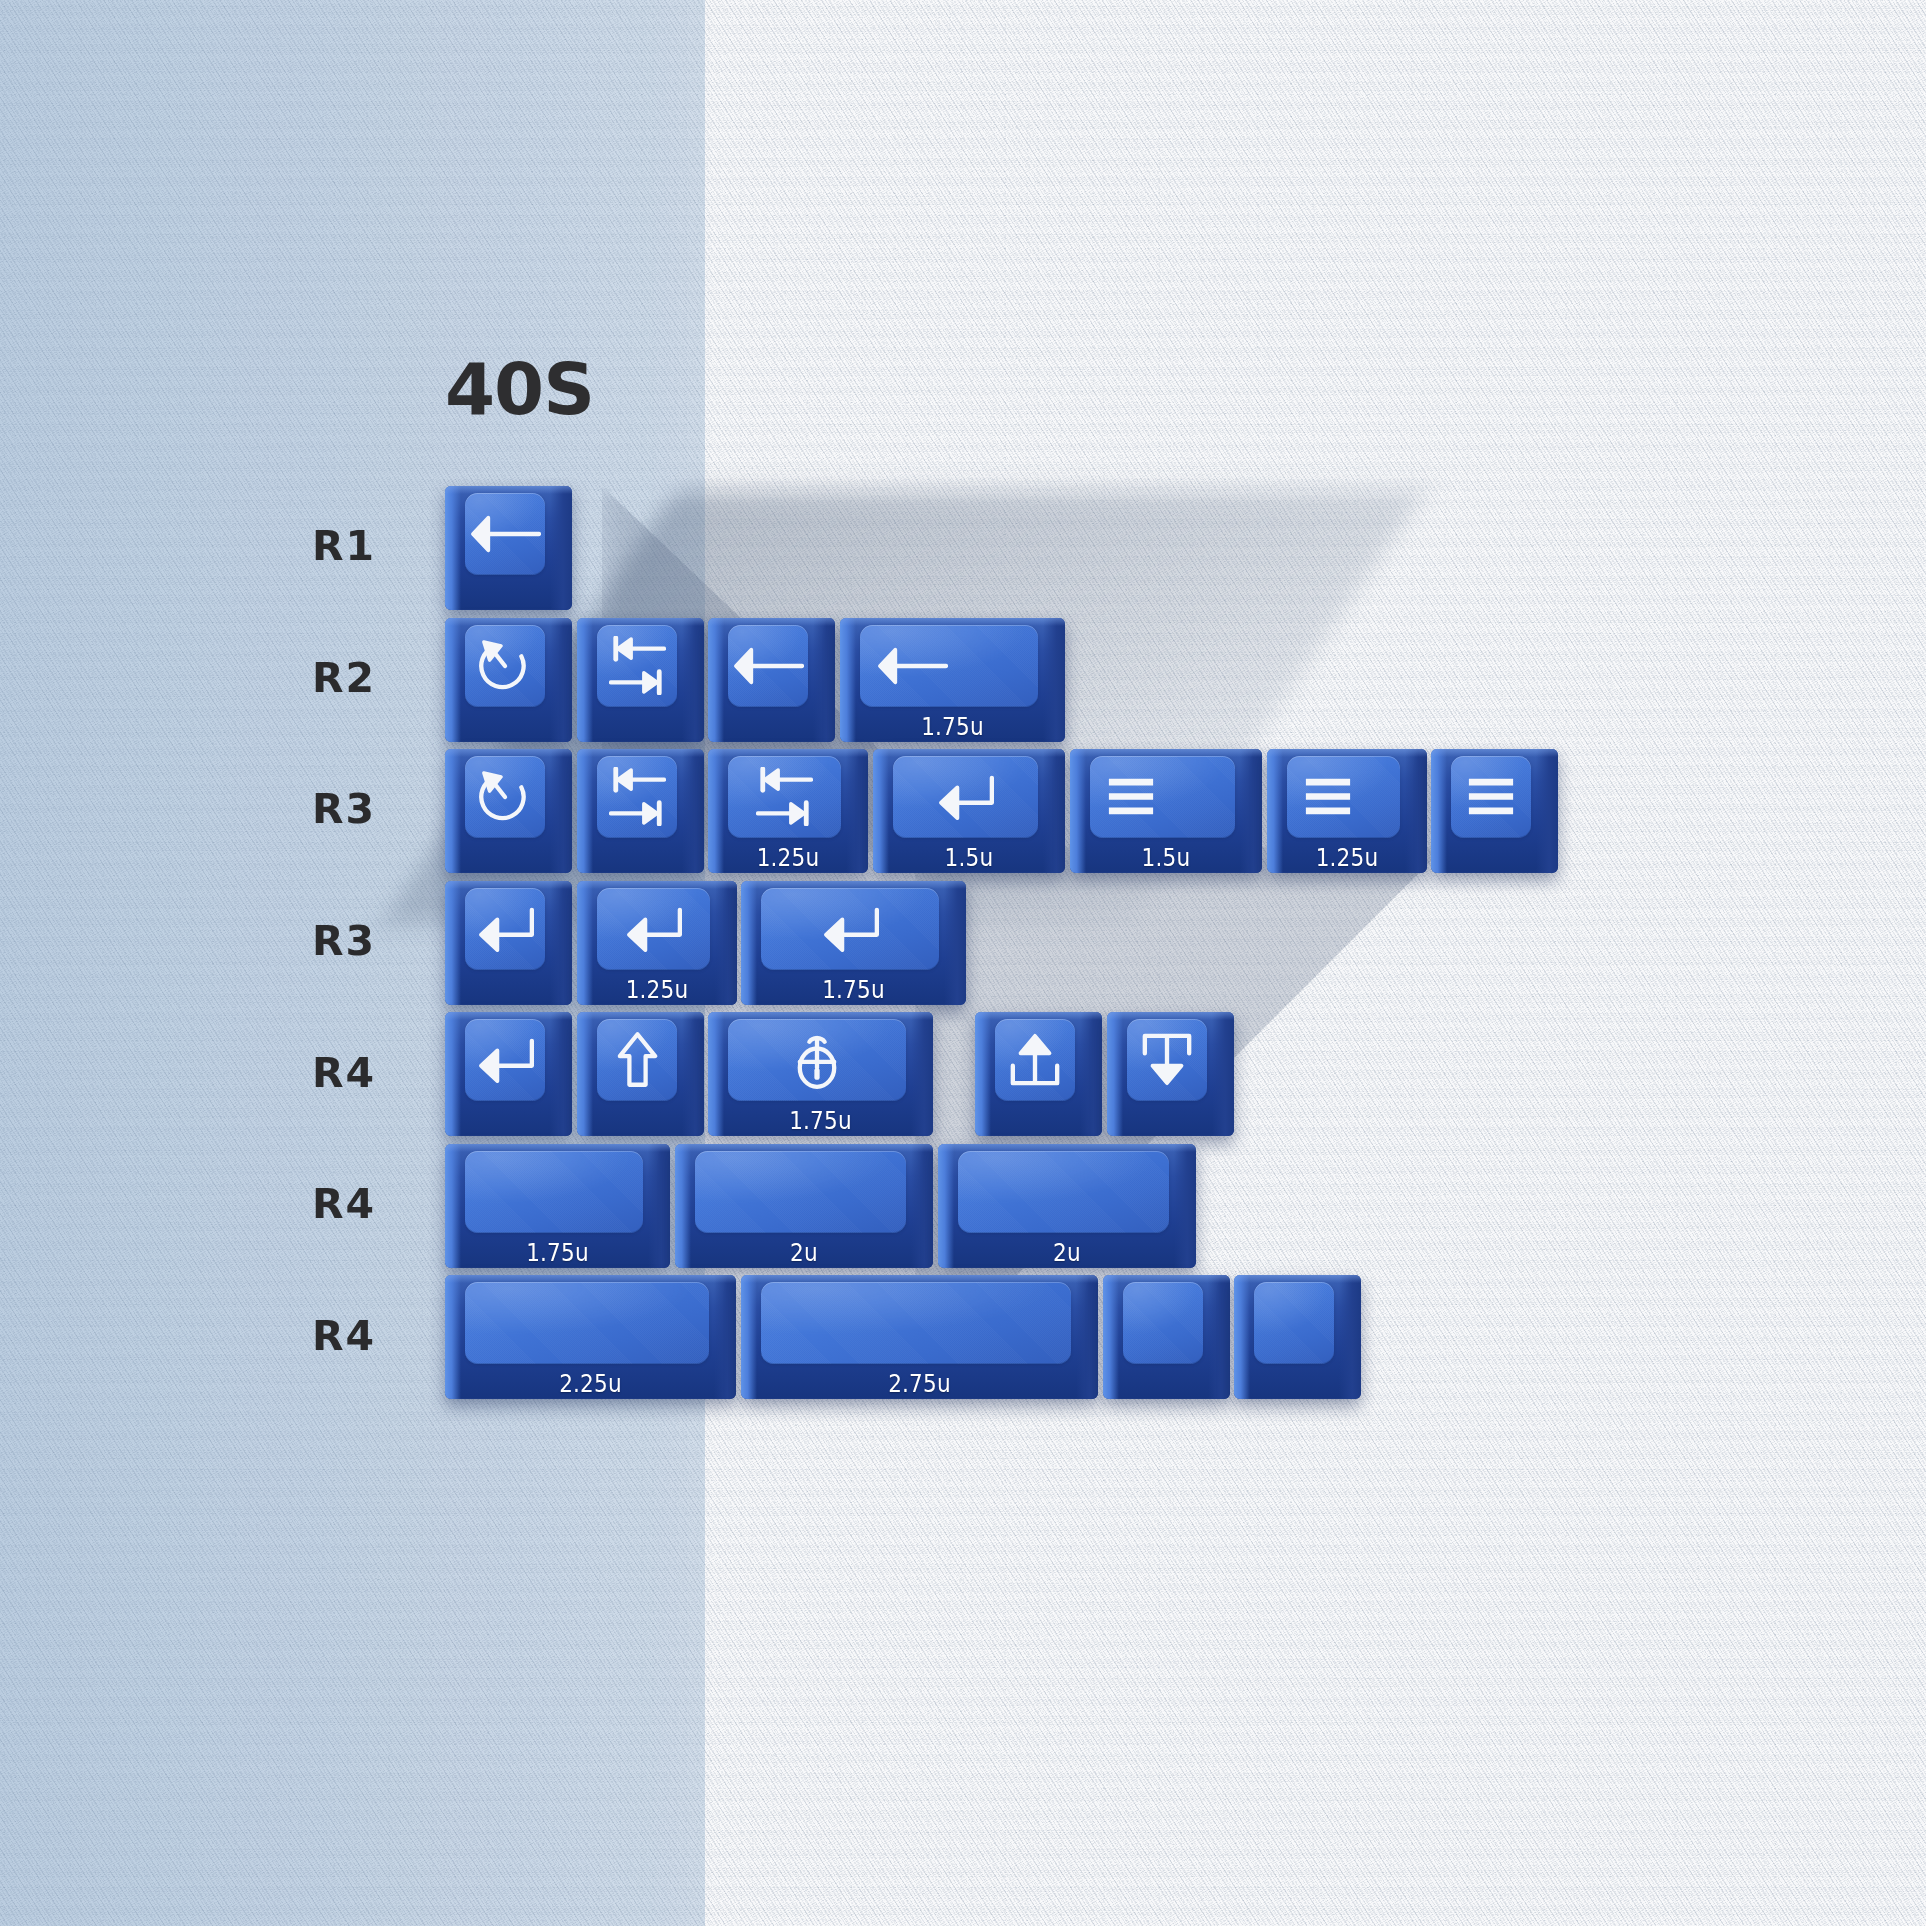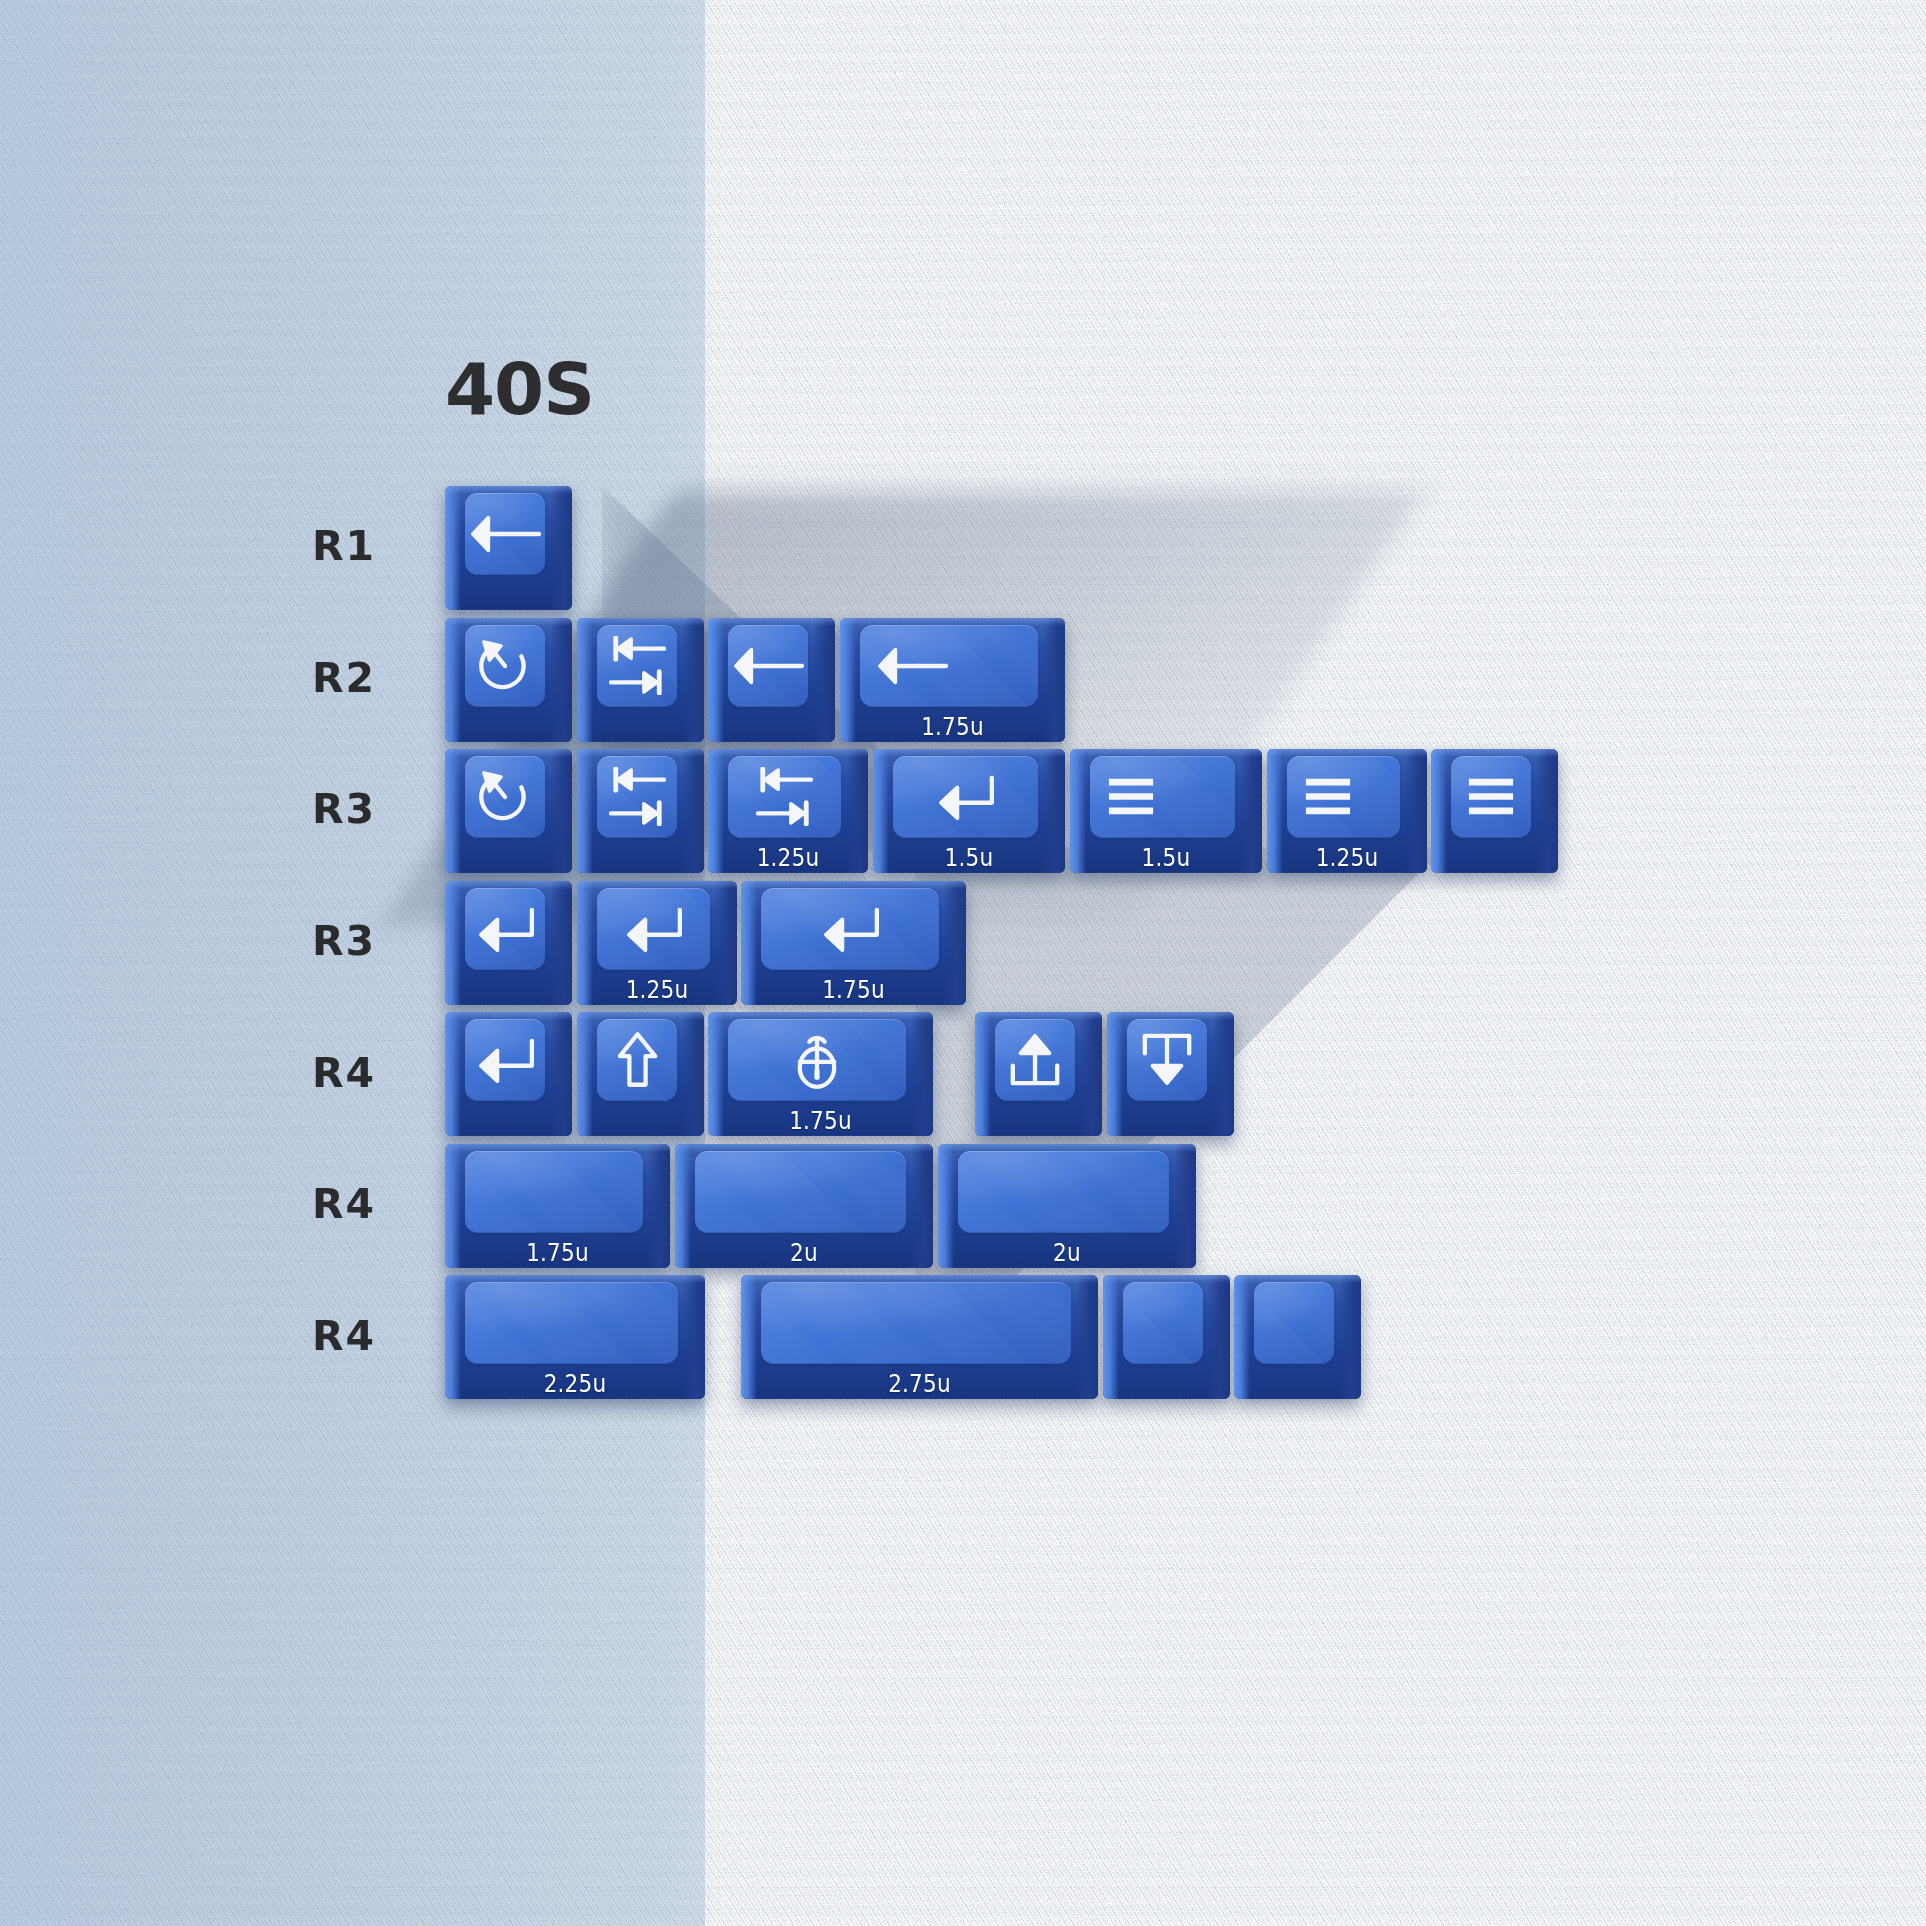--- a/index.html
+++ b/index.html
@@ -510,21 +510,21 @@
         <div class="ucap" style="bottom: 1px; font-size: 24px;">2u</div>
       </div>
       <div class="key center" style="left: 938px; top: 1144px; width: 258px; height: 124px;">
         <div class="skirt"></div>
         <div class="bevel-l"></div>
         <div class="bevel-r"></div>
         <div class="bevel-t"></div>
         <div class="face" style="inset: 6.7px 27px 35px 20px;"></div>
         <div class="ucap" style="bottom: 1px; font-size: 24px;">2u</div>
       </div>
-      <div class="key center" style="left: 445px; top: 1275px; width: 260px; height: 124px;">
+      <div class="key center" style="left: 445px; top: 1275px; width: 291px; height: 124px;">
         <div class="skirt"></div>
         <div class="bevel-l"></div>
         <div class="bevel-r"></div>
         <div class="bevel-t"></div>
         <div class="face" style="inset: 6.7px 27px 35px 20px;"></div>
         <div class="ucap" style="bottom: 1px; font-size: 24px;">2.25u</div>
       </div>
       <div class="key center" style="left: 741px; top: 1275px; width: 357px; height: 124px;">
         <div class="skirt"></div>
         <div class="bevel-l"></div>

